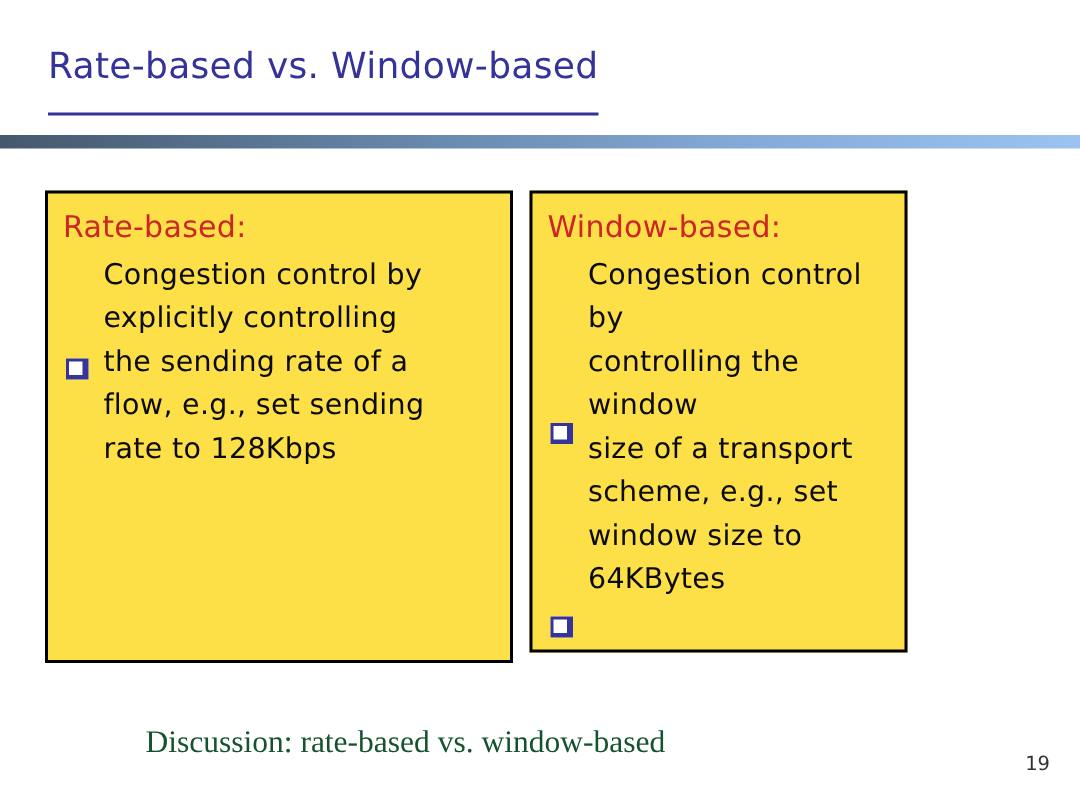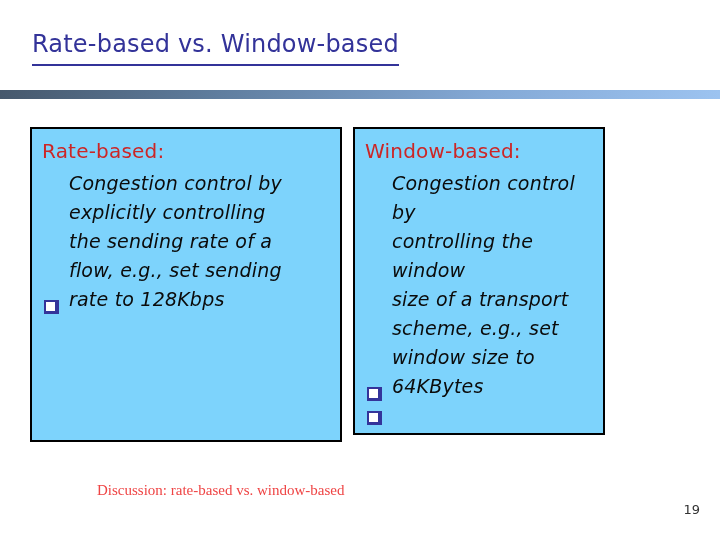--- a/index.html
+++ b/index.html
@@ -14,53 +14,52 @@
   .title {
     position: absolute;
     left: 32px;
     top: 30px;
     margin: 0;
     font-size: 24px;
     font-weight: normal;
     color: #333399;
     display: inline-block;
     border-bottom: 2px solid #333399;
-    padding-bottom: 6px;
+    padding-bottom: 17px;
     letter-spacing: 0.2px;
   }
   .divider-bar {
     position: absolute;
     left: 0;
     top: 90px;
     width: 720px;
     height: 9px;
     background: linear-gradient(90deg, #46586c 0%, #5f7d9e 30%, #84a9d6 68%, #9cc3f0 100%);
   }
   .box {
     position: absolute;
     top: 127px;
     border: 2px solid #000000;
-    background: #7dd3fc;
+    background: #fde047;
     box-sizing: border-box;
     padding: 8px 8px 12px 10px;
   }
   .box-left  { left: 30px;  width: 312px; height: 315px; }
   .box-right { left: 353px; width: 252px; height: 308px; }
   .box-heading {
     color: #cc2626;
     font-size: 20px;
     line-height: 28px;
     margin-bottom: 4px;
     letter-spacing: 0.2px;
   }
   .bullet {
     display: flex;
-    align-items: flex-end;
+    align-items: center;
     margin-bottom: 2px;
-    font-style: italic;
   }
   .bullet-marker {
     flex: 0 0 auto;
     width: 9px;
     height: 9px;
     margin: 8px 10px 0 2px;
     border: 2px solid #34349a;
     border-right-width: 4px;
     border-bottom-width: 3px;
     background: #ffffff;
@@ -70,22 +69,22 @@
     color: #0b0b0b;
     font-size: 19px;
     line-height: 29px;
     letter-spacing: 0.2px;
   }
   .discussion {
     position: absolute;
     left: 97px;
     top: 482px;
     font-family: "Liberation Serif", serif;
-    font-size: 15px;
-    color: #ef4444;
+    font-size: 21px;
+    color: #14532d;
   }
   .page-number {
     position: absolute;
     right: 20px;
     top: 502px;
     font-size: 13px;
     color: #333333;
   }
 </style>
 </head>

